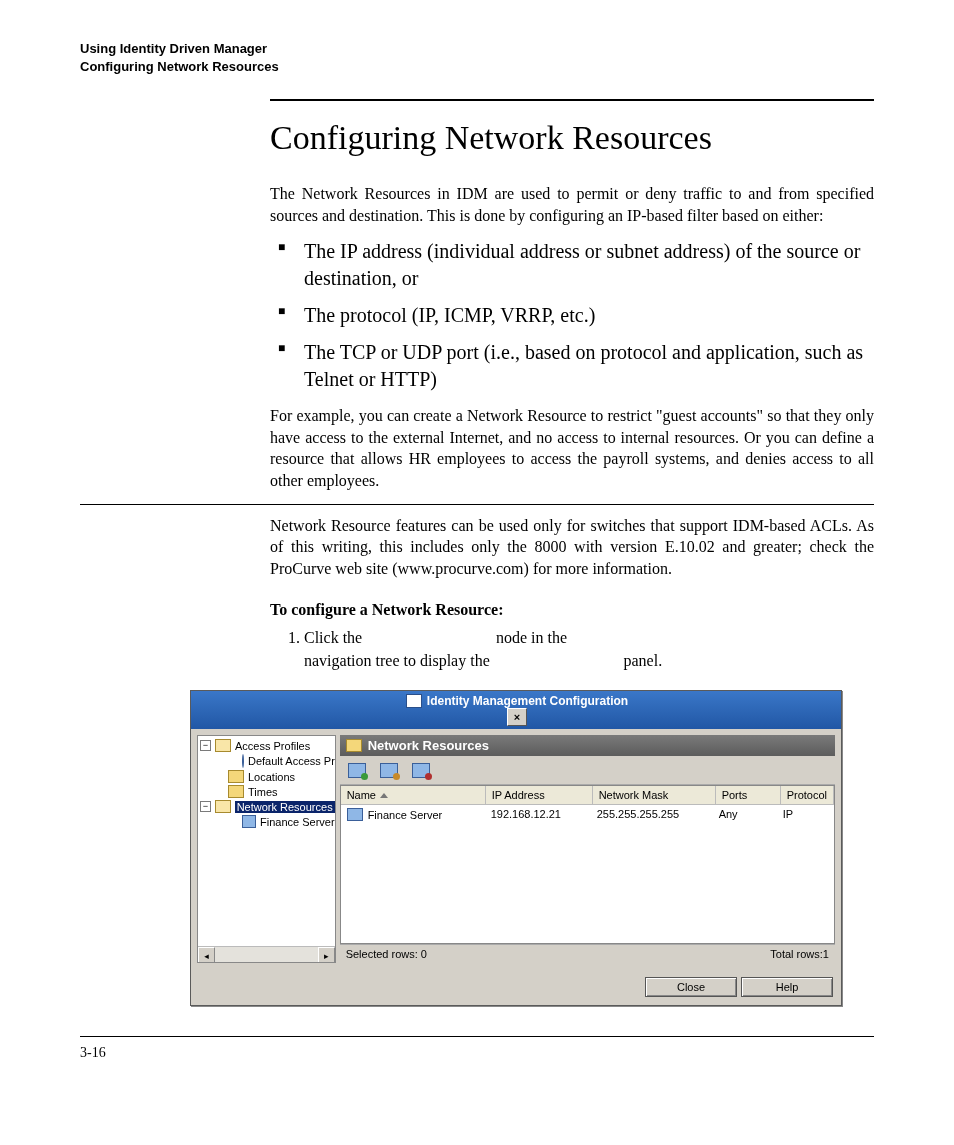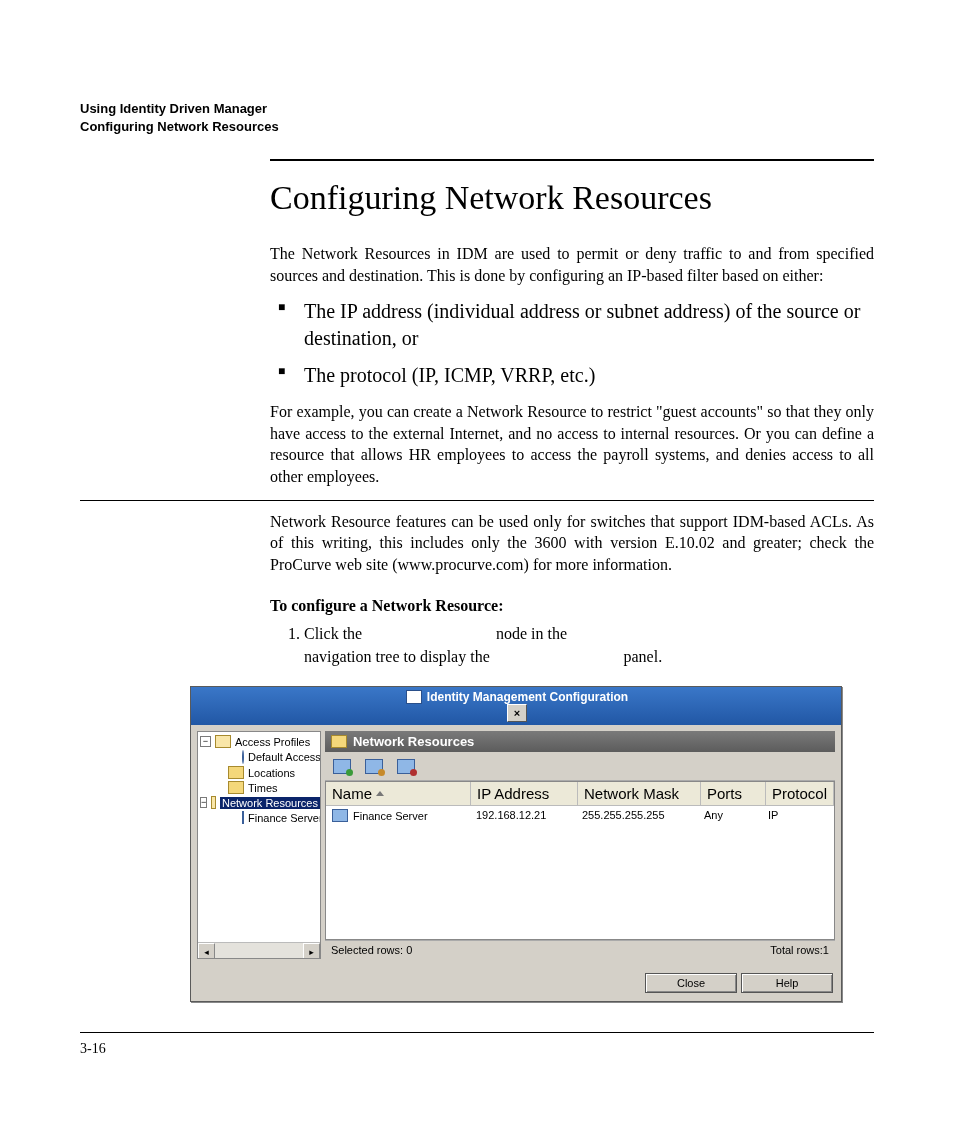--- a/index.html
+++ b/index.html
@@ -4,22 +4,21 @@
 <style>
   body {
     margin: 0;
     padding: 0;
     background: #fff;
     font-family: Georgia, 'Times New Roman', serif;
     color: #000;
     width: 954px;
   }
   .page {
-    padding: 52px 80px 30px 80px;
-    margin-top: 48px;
+    padding: 40px 80px 30px 80px;
   }
   .running-head {
     font-family: Arial, Helvetica, sans-serif;
     font-weight: bold;
     font-size: 13px;
     line-height: 1.35;
     margin-bottom: 24px;
   }
   .rule-top {
     border-top: 2px solid #000;
@@ -197,21 +196,21 @@
   .tool-add::after { background:#3a9a3a; }
   .tool-edit::after { background:#c78a2a; }
   .tool-del::after { background:#b03030; }
 
   .grid {
     background:#fff; border:1px solid #888; flex:1;
     display:flex; flex-direction:column; min-height:148px;
   }
   .grid-head {
     display:flex; background:#ece9d8; border-bottom:1px solid #bbb;
-    font-size:15px;
+    font-size:11px;
   }
   .gh {
     padding:3px 6px; border-right:1px solid #bbb;
   }
   .c-name{width:132px; display:flex; align-items:center; gap:4px;}
   .c-ip{width:94px;}
   .c-mask{width:110px;}
   .c-ports{width:52px;}
   .c-proto{flex:1;}
   .sort-arrow {
@@ -261,27 +260,28 @@
   <div class="rule-top"></div>
 
   <div class="content-col">
     <div class="h1">Configuring Network Resources</div>
 
     <p class="body-p">The Network Resources in IDM are used to permit or deny traffic to and from specified sources and destination. This is done by configuring an IP-based filter based on either:</p>
 
     <ul class="sqr">
       <li>The IP address (individual address or subnet address) of the source or destination, or</li>
       <li>The protocol (IP, ICMP, VRRP, etc.)</li>
+      <li>The TCP or UDP port (i.e., based on protocol and application, such as Telnet or HTTP)</li>
     </ul>
 
     <p class="body-p">For example, you can create a Network Resource to restrict "guest accounts" so that they only have access to the external Internet, and no access to internal resources. Or you can define a resource that allows HR employees to access the payroll systems, and denies access to all other employees.</p>
 
     <div class="mid-rule"></div>
 
-    <p class="body-p">Network Resource features can be used only for switches that support IDM-based ACLs.  As of this writing, this includes only the 3600 with version E.10.02 and greater; check the ProCurve web site (www.procurve.com) for more information.</p>
+    <p class="body-p">Network Resource features can be used only for switches that support IDM-based ACLs.  As of this writing, this includes only the 8000 with version E.10.02 and greater; check the ProCurve web site (www.procurve.com) for more information.</p>
 
     <div class="subhead">To configure a Network Resource:</div>
 
     <ol class="steps">
       <li>
         <span>Click the </span>
         <span style="visibility:hidden">Network Resources</span>
         <span> node in the </span><br>
         <span>navigation tree to display the </span>
         <span style="visibility:hidden">Network Resources</span>

